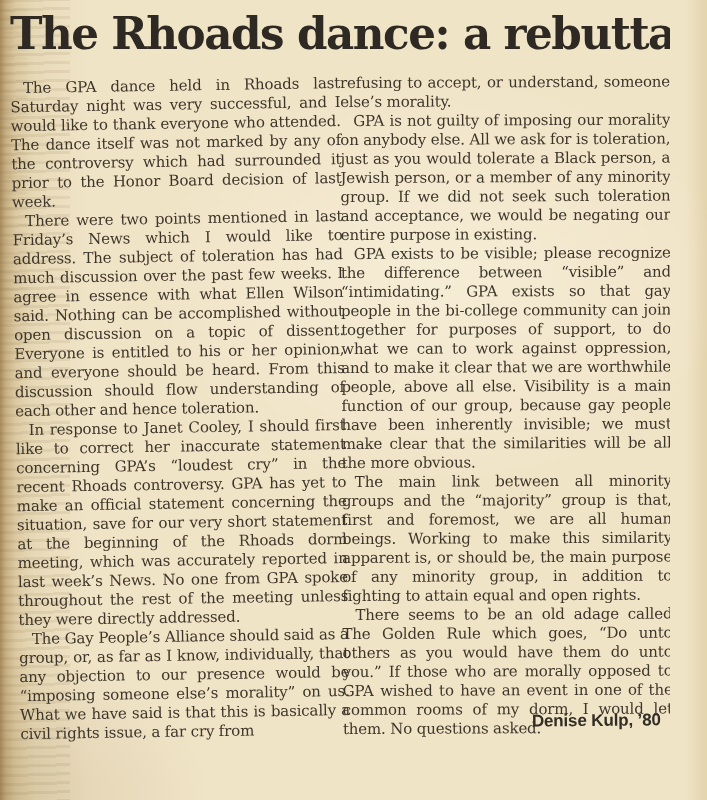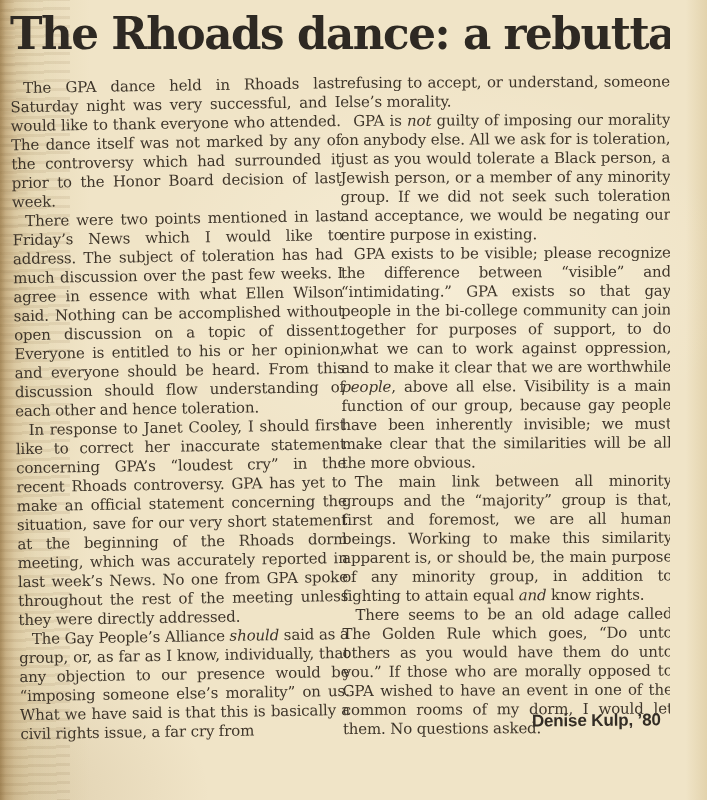--- a/index.html
+++ b/index.html
@@ -53,21 +53,21 @@
     line-height:19px;
     text-align:justify;
     letter-spacing:-0.15px;
     hyphens:auto;
     -webkit-hyphens:auto;
   }
   .col-left{transform:rotate(-0.9deg);transform-origin:top right;}
   .col-right{transform:rotate(-0.25deg);transform-origin:top left;position:relative;}
   .col p{margin:0;text-indent:13px;}
   .col p.no-indent{text-indent:0;}
-  .em{font-style:italic;}
+  .em{}
   .byline{
     position:absolute;right:12px;bottom:8px;
     font-family:"Liberation Sans","DejaVu Sans",sans-serif;
     font-weight:700;font-size:17px;color:#332d25;
     transform:rotate(-0.3deg);
   }
 </style>
 </head>
 <body>
 
@@ -83,19 +83,19 @@
         <p><span>There were two points mentioned in last Friday’s News which I would like to address. The subject of toleration has had much discussion over the past few weeks. I agree in essence with what Ellen Wilson said. Nothing can be accomplished without open discussion on a topic of dissent. Everyone is entitled to his or her opinion, and everyone should be heard. From this discussion should flow understanding of each other and hence toleration.</span></p>
         <p><span>In response to Janet Cooley, I should first like to correct her inaccurate statement concerning GPA’s “loudest cry” in the recent Rhoads controversy. GPA has yet to make an official statement concerning the situation, save for our very short statement at the beginning of the Rhoads dorm meeting, which was accurately reported in last week’s News. No one from GPA spoke throughout the rest of the meeting unless they were directly addressed.</span></p>
         <p><span>The Gay People’s Alliance </span><span class="em">should</span><span> said as a group, or, as far as I know, individually, that any objection to our presence would be “imposing someone else’s morality” on us. What we have said is that this is basically a civil rights issue, a far cry from</span></p>
       </div>
 
     <div class="col col-right">
       <div>
           <p class="no-indent"><span>refusing to accept, or understand, someone else’s morality.</span></p>
           <p><span>GPA is </span><span class="em">not</span><span> guilty of imposing our morality on anybody else. All we ask for is toleration, just as you would tolerate a Black person, a Jewish person, or a member of any minority group. If we did not seek such toleration and acceptance, we would be negating our entire purpose in existing.</span></p>
           <p><span>GPA exists to be visible; please recognize the difference between “visible” and “intimidating.” GPA exists so that gay people in the bi-college community can join together for purposes of support, to do what we can to work against oppression, and to make it clear that we are worthwhile </span><span class="em">people</span><span>, above all else. Visibility is a main function of our group, because gay people have been inherently invisible; we must make clear that the similarities will be all the more obvious.</span></p>
-          <p><span>The main link between all minority groups and the “majority” group is that, first and foremost, we are all human beings. Working to make this similarity apparent is, or should be, the main purpose of any minority group, in addition to fighting to attain equal </span><span class="em">and</span><span> know rights.</span></p>
+          <p><span>The main link between all minority groups and the “majority” group is that, first and foremost, we are all human beings. Working to make this similarity apparent is, or should be, the main purpose of any minority group, in addition to fighting to attain equal </span><span class="em">and</span><span> open rights.</span></p>
           <p><span>There seems to be an old adage called The Golden Rule which goes, “Do unto others as you would have them do unto you.” If those who are morally opposed to GPA wished to have an event in one of the common rooms of my dorm, I would let them. No questions asked.</span></p>
         </div>
       <div class="byline">Denise Kulp, ’80</div>
     </div>
   </div>
 </div>
 
 </body></html>

